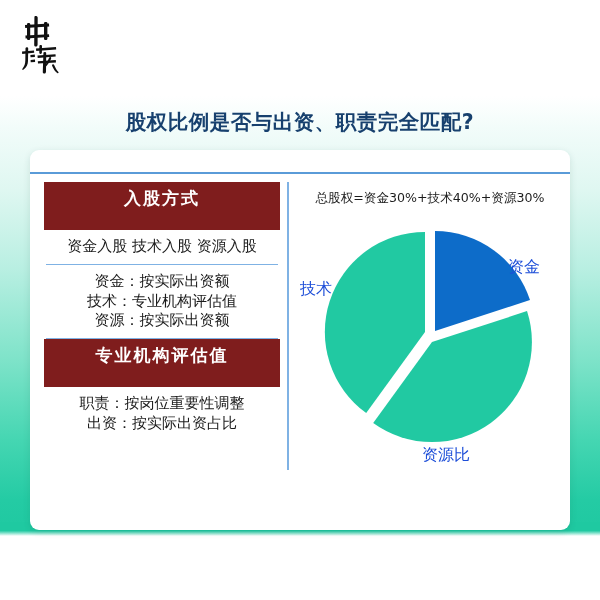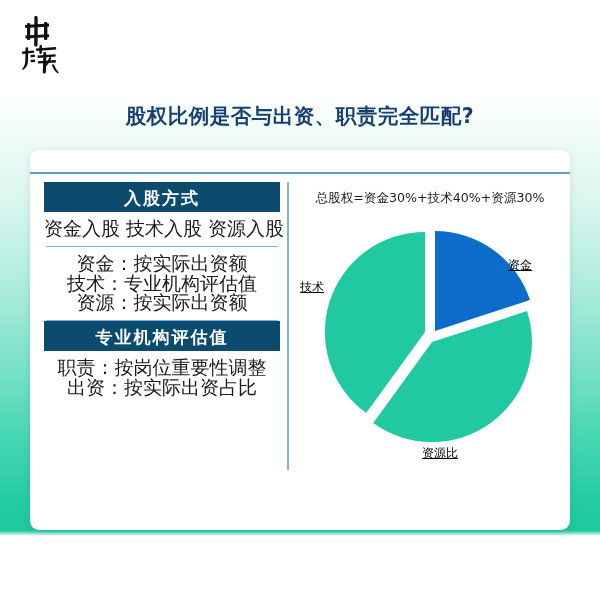--- a/index.html
+++ b/index.html
@@ -35,21 +35,21 @@
   }
 
   
   #logo{
     position:absolute;left:14px;top:14px;width:60px;height:62px;
   }
   #logo svg{display:block;}
 
   
   #title{
-    position:absolute;left:0;top:102px;width:600px;
+    position:absolute;left:0;top:108px;width:600px;
     text-align:center;
     font-size:20.5px;font-weight:bold;letter-spacing:.5px;
     color:#17406e;
     font-family:"DejaVu Sans","Liberation Sans",sans-serif;
     white-space:nowrap;
   }
 
   
   #card{
     position:absolute;left:30px;top:150px;
@@ -73,33 +73,33 @@
   }
   #col-right{
     position:absolute;left:296px;top:180px;width:268px;height:292px;
   }
 
   
   .sec-rule{
     height:1.6px;background:#7fb2e4;margin:0 2px;
   }
   .sec-head{
-    background:#0c4a6e;
+    background:#7f1d1d;
     color:#ffffff;
     text-align:center;
     font-weight:bold;
     font-size:17px;
     letter-spacing:2px;
-    padding:5px 0 2px 0;
+    padding:5px 0 20px 0;
     font-family:"DejaVu Sans","Liberation Sans",sans-serif;
   }
   .sec-body{
     text-align:center;
     color:#1b1b1b;
-    font-size:19px;
+    font-size:15px;
     line-height:19.5px;
     padding:7px 0 7px 0;
     font-family:"DejaVu Sans","Liberation Sans",sans-serif;
     white-space:nowrap;
   }
   .sec-body .ln{display:block;}
 
   
   #formula{
     text-align:center;
@@ -110,25 +110,24 @@
     margin-top:10px;
   }
   #pie-wrap{
     position:relative;
     width:268px;height:250px;
     margin-top:6px;
   }
   #pie-wrap svg{position:absolute;left:0;top:0;}
   .pie-label{
     position:absolute;
-    color:#000000;
-    font-size:12px;
-    font-family:"DejaVu Sans","Liberation Sans",sans-serif;
-    white-space:nowrap;
-    text-decoration:underline;
+    color:#1d4ed8;
+    font-size:16px;
+    font-family:"DejaVu Sans","Liberation Sans",sans-serif;
+    white-space:nowrap;
   }
   #lbl-capital{left:212px;top:44px;}
   #lbl-tech{left:4px;top:66px;}
   #lbl-resource{left:126px;top:232px;}
 </style>
 </head>
 <body>
 
 <div id="stage">
 

